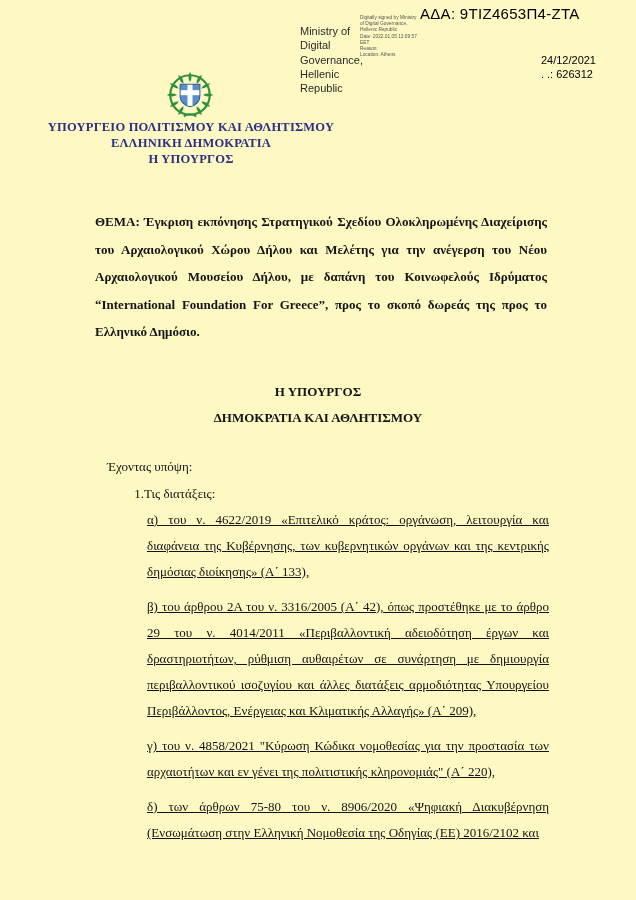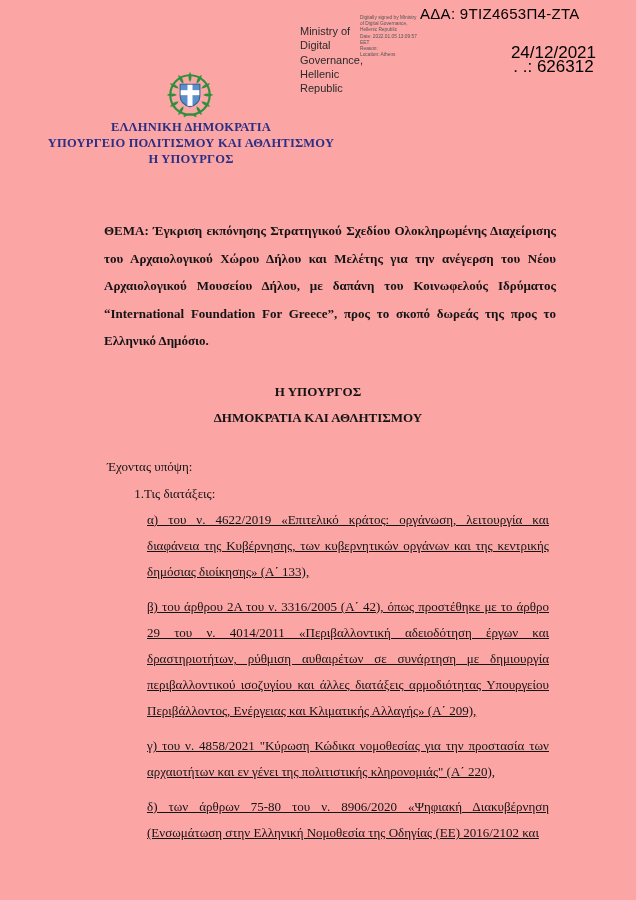--- a/index.html
+++ b/index.html
@@ -1,31 +1,31 @@
 <!DOCTYPE html>
 <html style="--navy: #2b2f84; --green: #2f8f3c; --blue: #5b8fc9; --text: #141414;"><head>
 <meta charset="utf-8">
 <style>
   html,body{margin:0;padding:0;background:#ffffff;}
   .page{
-    position:relative;width:636px;height:900px;background:#fca5a5;overflow:hidden;
+    position:relative;width:636px;height:900px;background:#fef9c3;overflow:hidden;
     font-family:"Liberation Serif",serif;color:var(--text,#141414);
   }
   .sans{font-family:"Liberation Sans",sans-serif;}
   .ada{position:absolute;left:420px;top:5px;font-size:15px;color:#000;white-space:nowrap;letter-spacing:.3px;}
   .stamp-org{position:absolute;left:300px;top:24px;width:66px;font-size:11px;line-height:1.3;color:#2a2a2a;}
   .sig{position:absolute;left:360px;top:15px;width:110px;font-size:4.8px;line-height:1.3;color:#555;}
   .sig div{white-space:nowrap;}
-  .date-wrap{position:absolute;top:46px;right:40px;text-align:center;font-size:17px;line-height:14px;color:#000;}
+  .date-wrap{position:absolute;top:53px;right:40px;text-align:left;font-size:11px;line-height:14px;color:#000;}
   .emblem{position:absolute;left:163px;top:69px;}
   .letterhead{
     position:absolute;left:30px;top:119px;width:322px;text-align:center;
     color:var(--navy,#2b2f84);font-weight:bold;font-size:12.5px;line-height:16px;letter-spacing:.2px;
   }
-  .subject{position:absolute;left:95px;top:208px;width:452px;margin:9px;
+  .subject{position:absolute;left:95px;top:208px;width:452px;margin:0;
     font-weight:bold;font-size:13px;line-height:27.5px;text-align:justify;}
   .decision{position:absolute;left:0;top:379px;width:636px;text-align:center;
     font-weight:bold;font-size:13px;line-height:26px;}
   .preamble{position:absolute;left:95px;top:447px;font-size:13px;margin:12px;}
   .list-head{position:absolute;left:122px;top:486px;font-size:13px;text-align:right;}
   .list-head .num{display:inline-block;width:22px;}
   .provisions{position:absolute;left:147px;top:507px;width:402px;
     font-size:13px;line-height:26px;text-align:justify;}
   .provisions p{margin:0 0 9px 0;text-decoration:underline;}
 </style>
@@ -75,22 +75,22 @@
       <use href="#lf" transform="rotate(300 30 29)"></use>
       <use href="#lf" transform="rotate(330 30 29)"></use>
     </g>
     <path d="M19 17 h22 v13 q0 9 -11 12 q-11 -3 -11 -12 Z" fill="var(--blue)" stroke="#2f5f96" stroke-width="1.2"></path>
     <rect x="27.2" y="17.6" width="5.6" height="23.5" fill="#ffffff"></rect>
     <rect x="19.6" y="23.6" width="20.8" height="5.6" fill="#ffffff"></rect>
     <path d="M23 53 q7 -5.5 14 0" stroke="var(--green)" fill="none" stroke-width="2"></path>
   </svg>
 
   <div class="letterhead">
+    <div>ΥΠΟΥΡΓΕΙΟ ΠΟΛΙΤΙΣΜΟΥ ΚΑΙ ΑΘΛΗΤΙΣΜΟΥ</div>
     <div>ΕΛΛΗΝΙΚΗ  ΔΗΜΟΚΡΑΤΙΑ</div>
-    <div>ΥΠΟΥΡΓΕΙΟ ΠΟΛΙΤΙΣΜΟΥ ΚΑΙ ΑΘΛΗΤΙΣΜΟΥ</div>
     <div>Η ΥΠΟΥΡΓΟΣ</div>
   </div>
 
   <p class="subject"><span>ΘΕΜΑ:</span> <span>Έγκριση εκπόνησης Στρατηγικού Σχεδίου Ολοκληρωμένης Διαχείρισης του Αρχαιολογικού Χώρου Δήλου και Μελέτης για την ανέγερση του Νέου Αρχαιολογικού Μουσείου Δήλου, με δαπάνη του Κοινωφελούς Ιδρύματος “International Foundation For Greece”, προς το σκοπό δωρεάς της προς το Ελληνικό Δημόσιο.</span></p>
 
   <div class="decision">
     <div>Η ΥΠΟΥΡΓΟΣ</div>
     <div>ΔΗΜΟΚΡΑΤΙΑ ΚΑΙ ΑΘΛΗΤΙΣΜΟΥ</div>
   </div>
 

